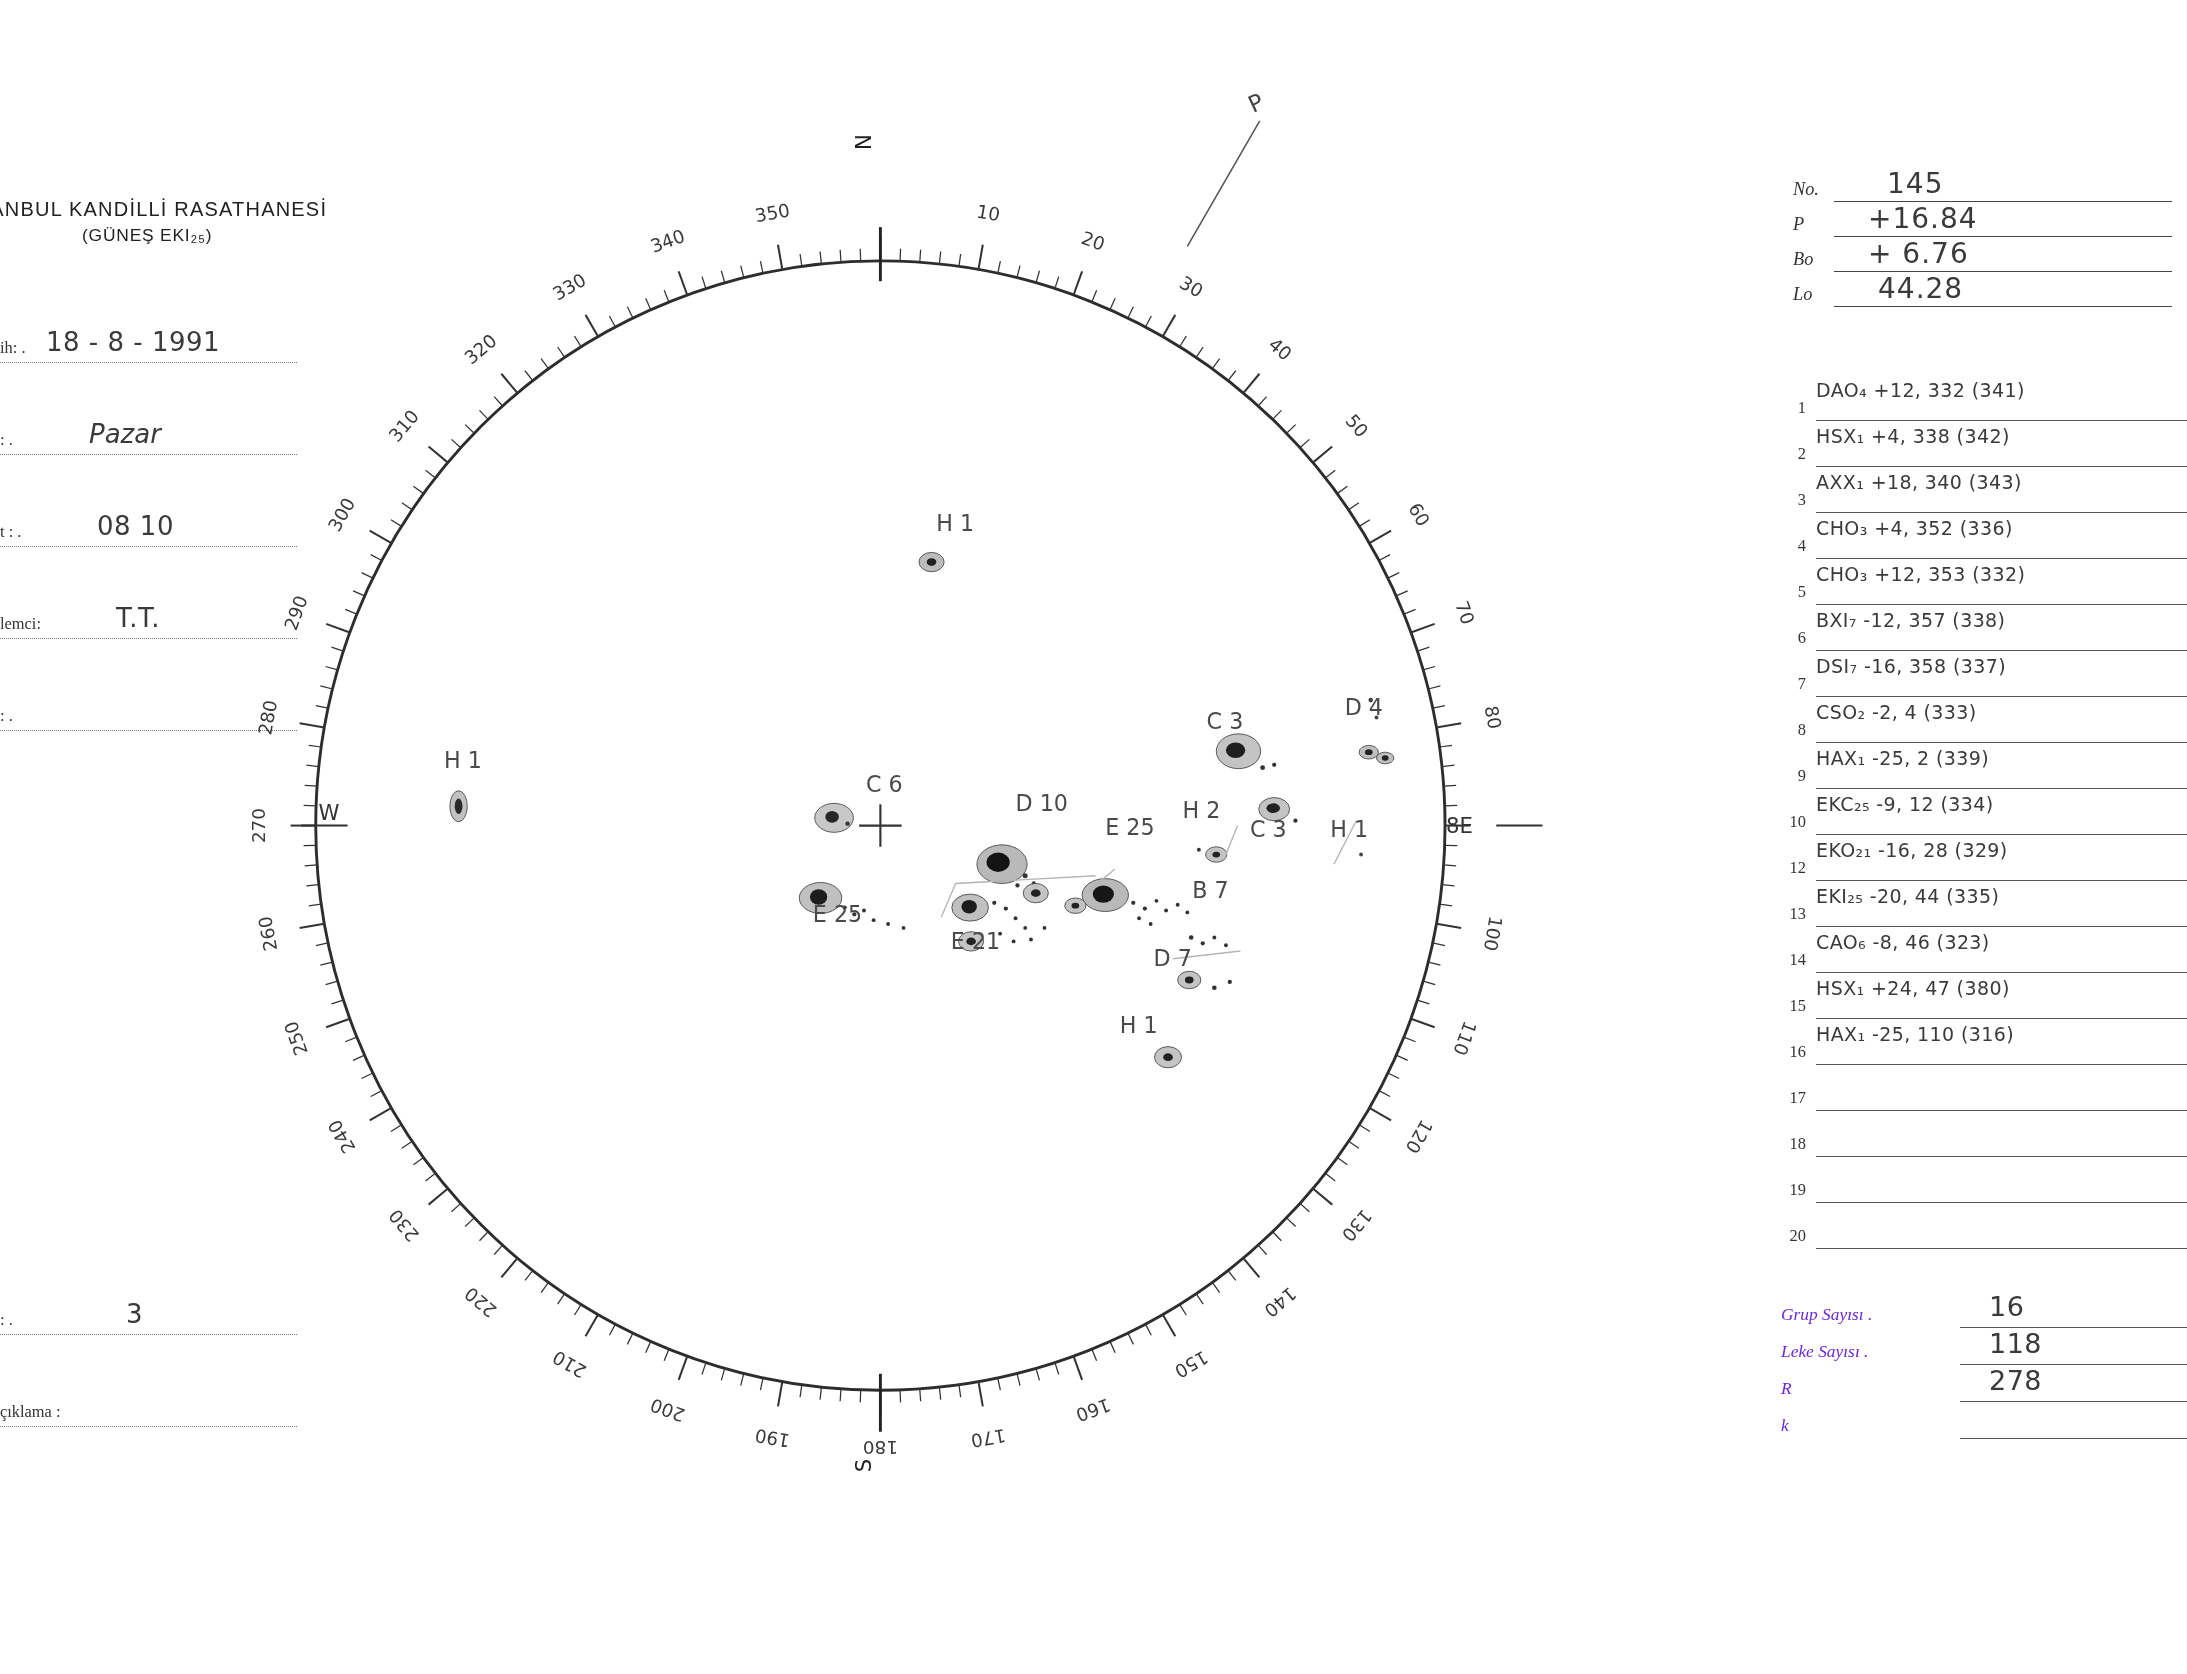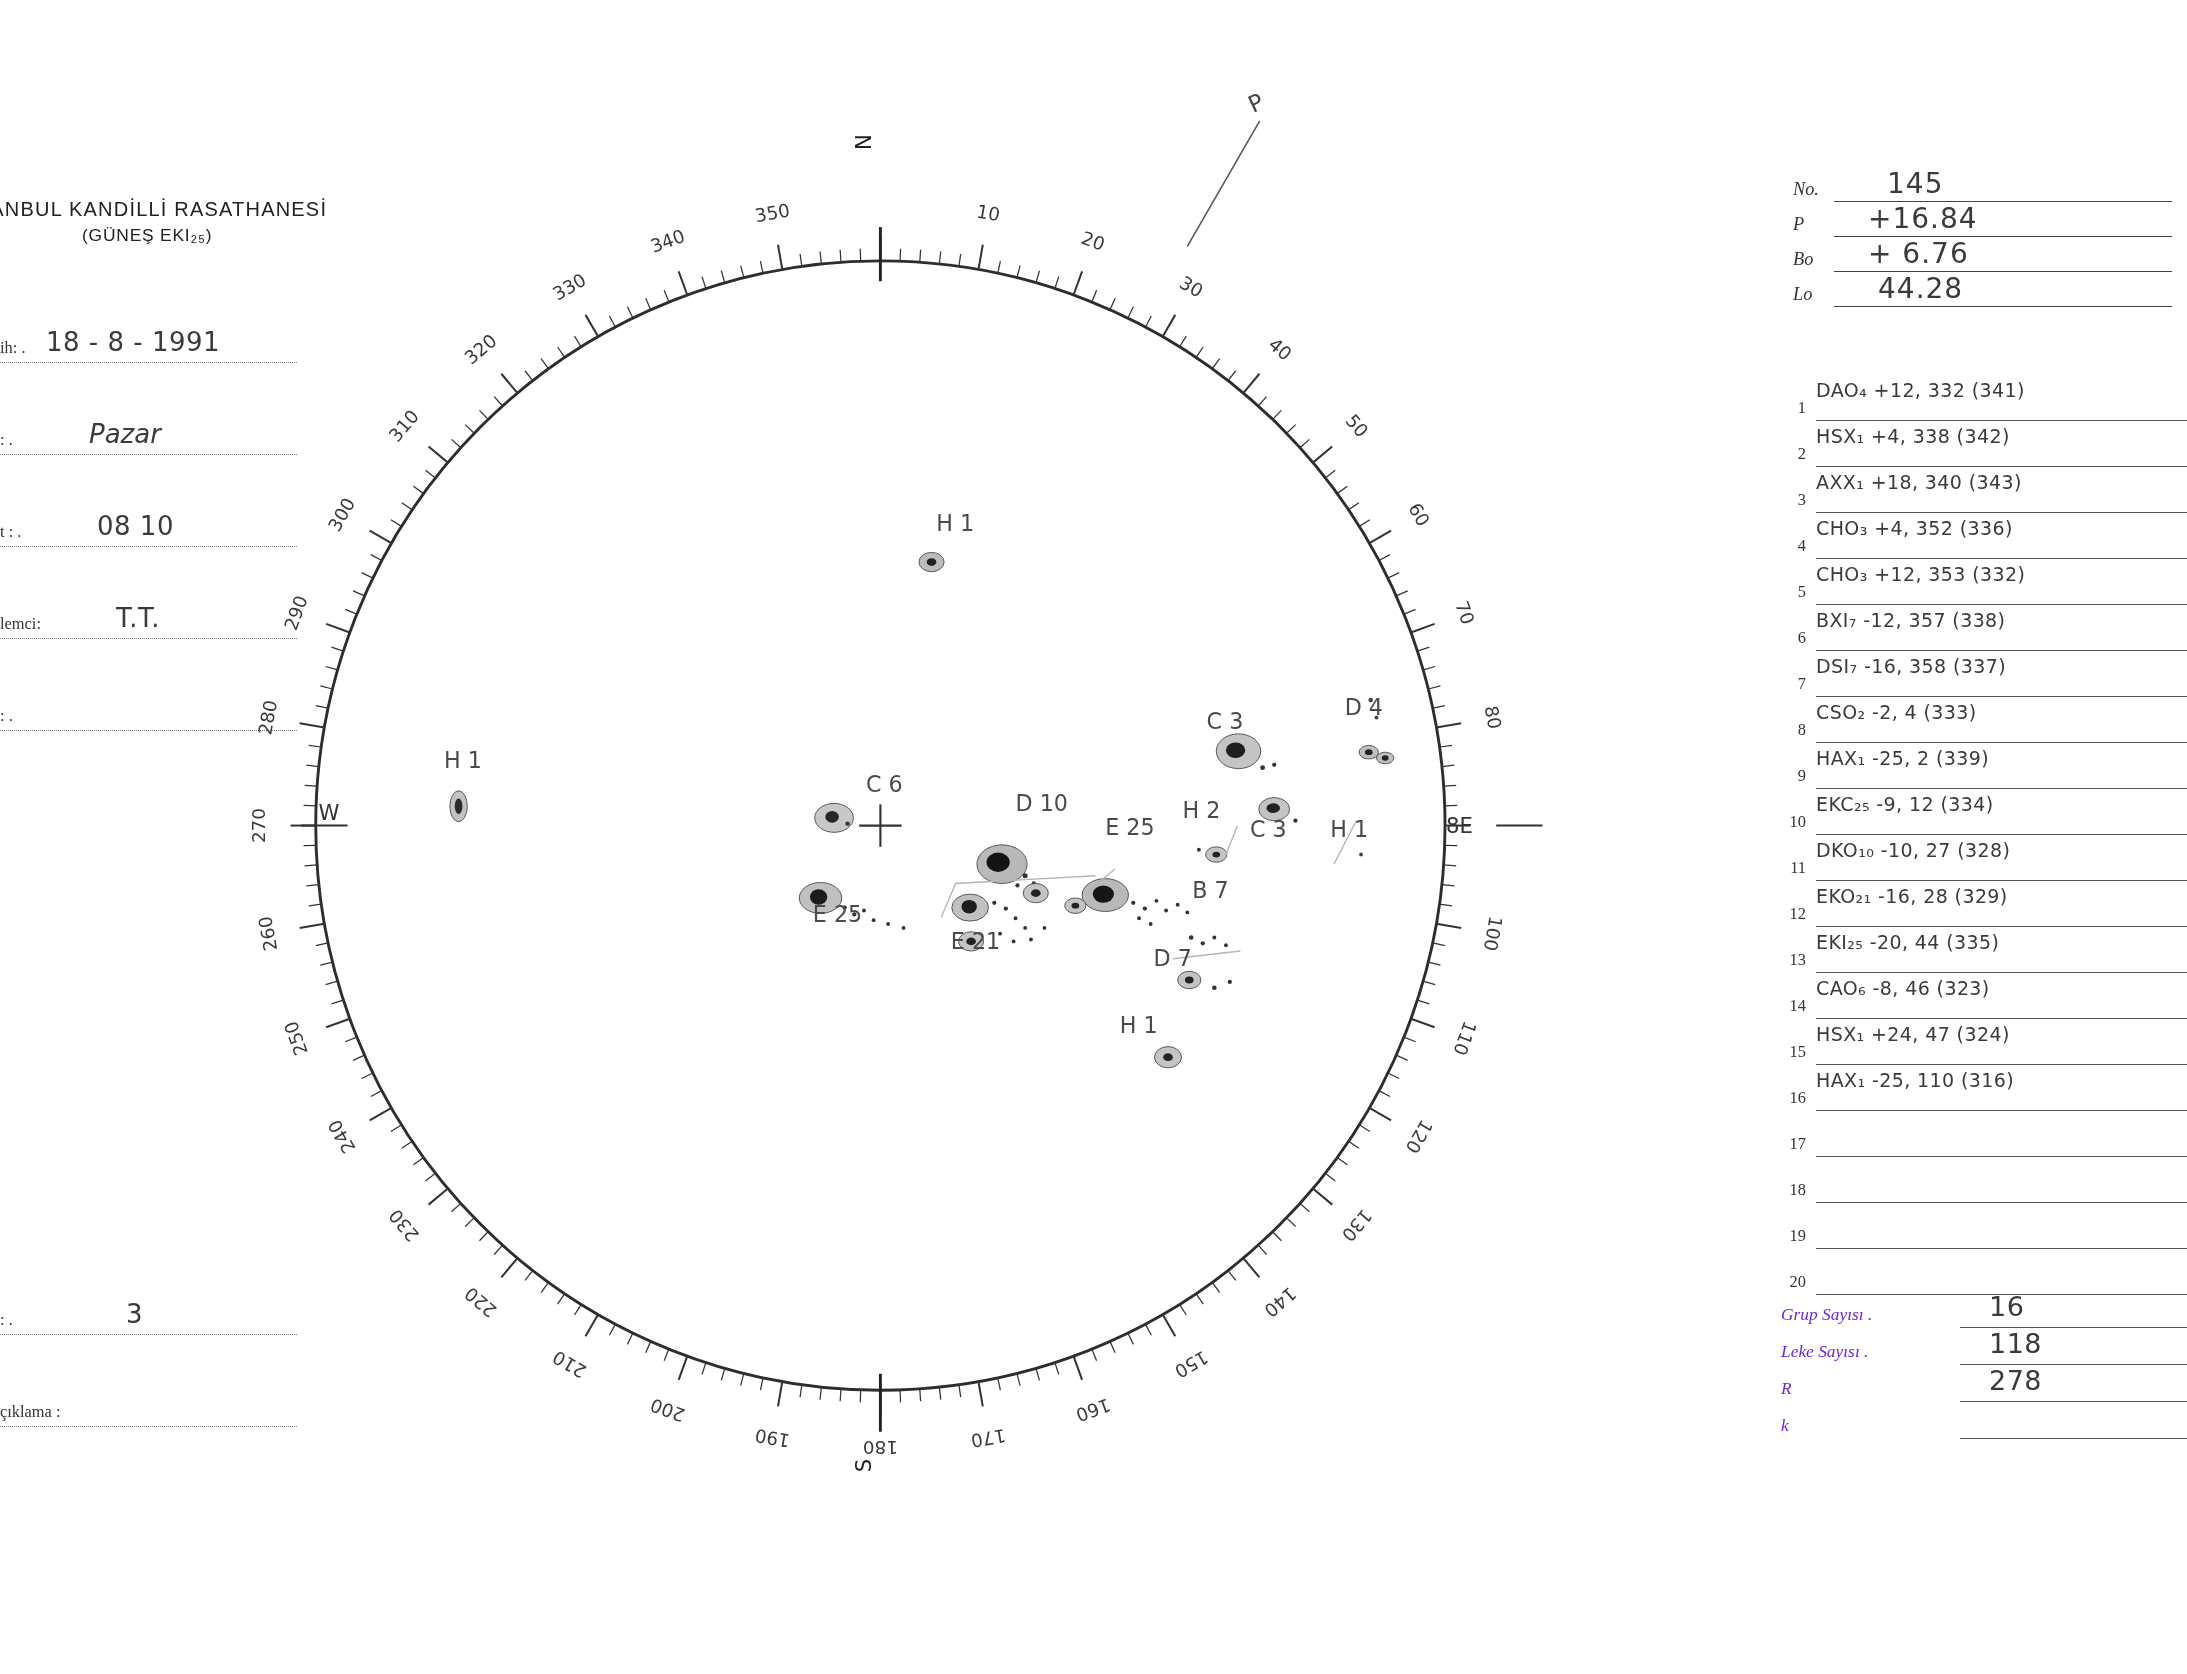--- a/index.html
+++ b/index.html
@@ -735,43 +735,38 @@
       <span class="grp-num">9</span>
       <span class="grp-line"></span>
       <span class="grp-text hand">HAX₁ -25,  2 (339)</span>
     </div>
     <div class="grp-row">
       <span class="grp-num">10</span>
       <span class="grp-line"></span>
       <span class="grp-text hand">EKC₂₅ -9,  12 (334)</span>
     </div>
     <div class="grp-row">
-      <span class="grp-num">11</span>
-      <span class="grp-line"></span>
-      <span class="grp-text hand">DKO₁₀ -10, 27 (328)</span>
-    </div>
-    <div class="grp-row">
       <span class="grp-num">12</span>
       <span class="grp-line"></span>
       <span class="grp-text hand">EKO₂₁ -16, 28 (329)</span>
     </div>
     <div class="grp-row">
       <span class="grp-num">13</span>
       <span class="grp-line"></span>
       <span class="grp-text hand">EKI₂₅ -20, 44 (335)</span>
     </div>
     <div class="grp-row">
       <span class="grp-num">14</span>
       <span class="grp-line"></span>
       <span class="grp-text hand">CAO₆ -8, 46 (323)</span>
     </div>
     <div class="grp-row">
       <span class="grp-num">15</span>
       <span class="grp-line"></span>
-      <span class="grp-text hand">HSX₁ +24, 47 (324)</span>
+      <span class="grp-text hand">HSX₁ +24, 47 (380)</span>
     </div>
     <div class="grp-row">
       <span class="grp-num">16</span>
       <span class="grp-line"></span>
       <span class="grp-text hand">HAX₁ -25, 110 (316)</span>
     </div>
     <div class="grp-row">
       <span class="grp-num">17</span>
       <span class="grp-line"></span>
       <span class="grp-text hand"></span>

